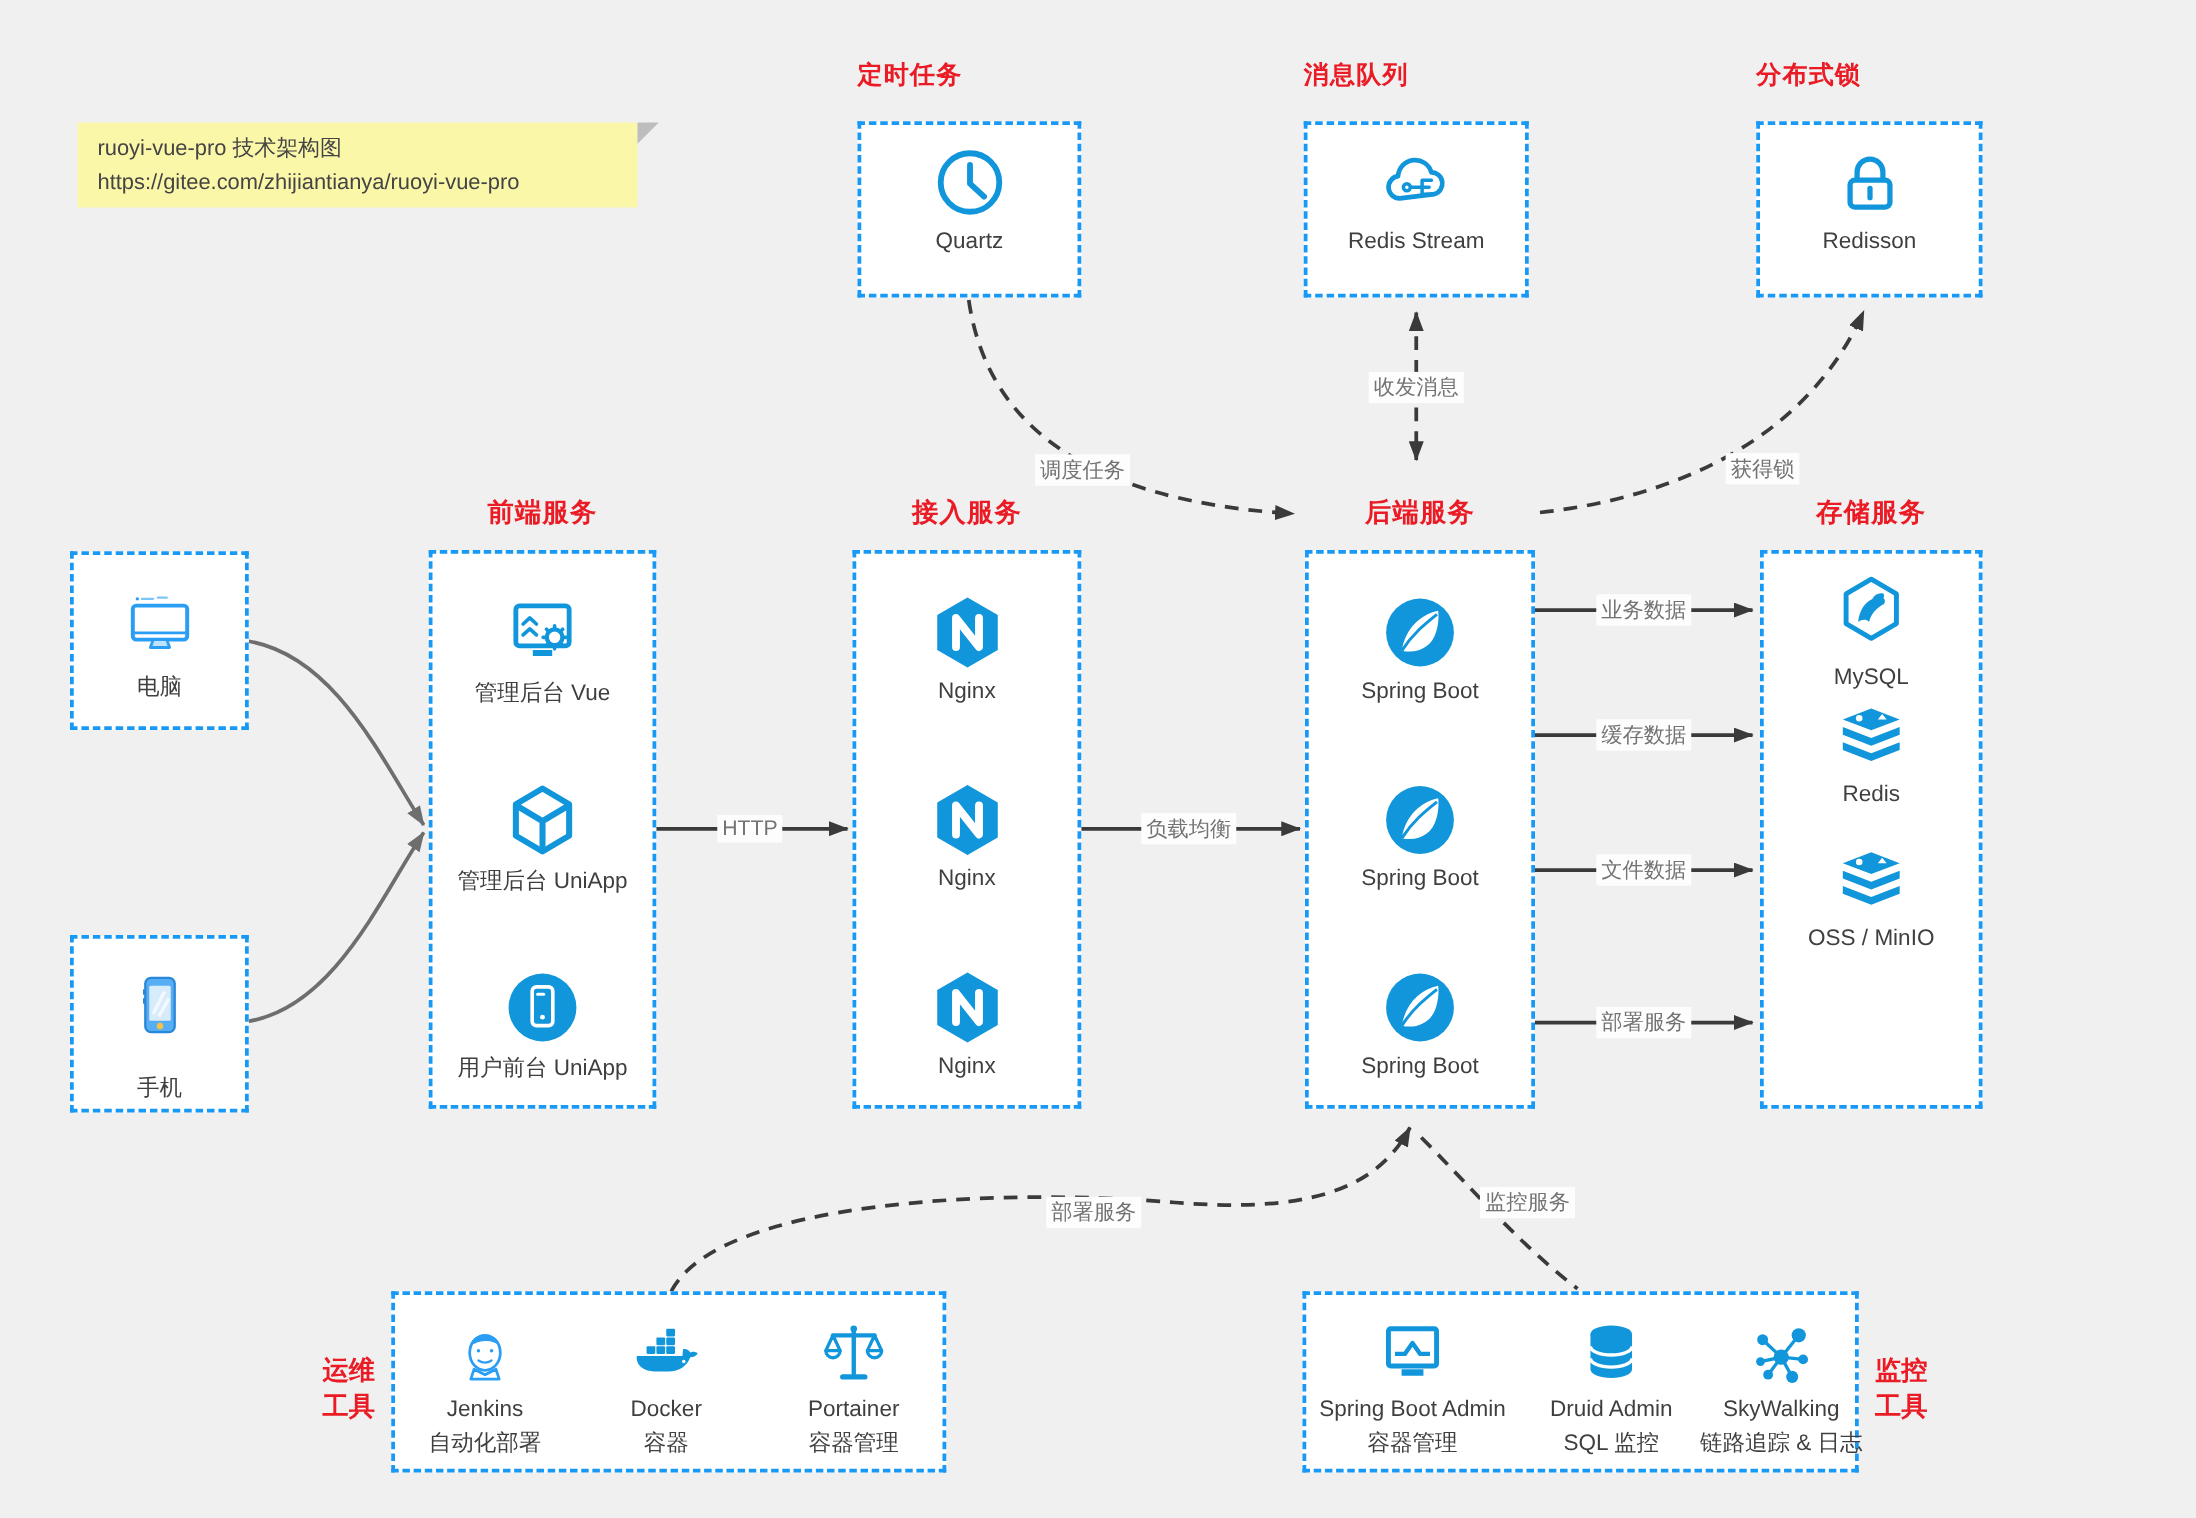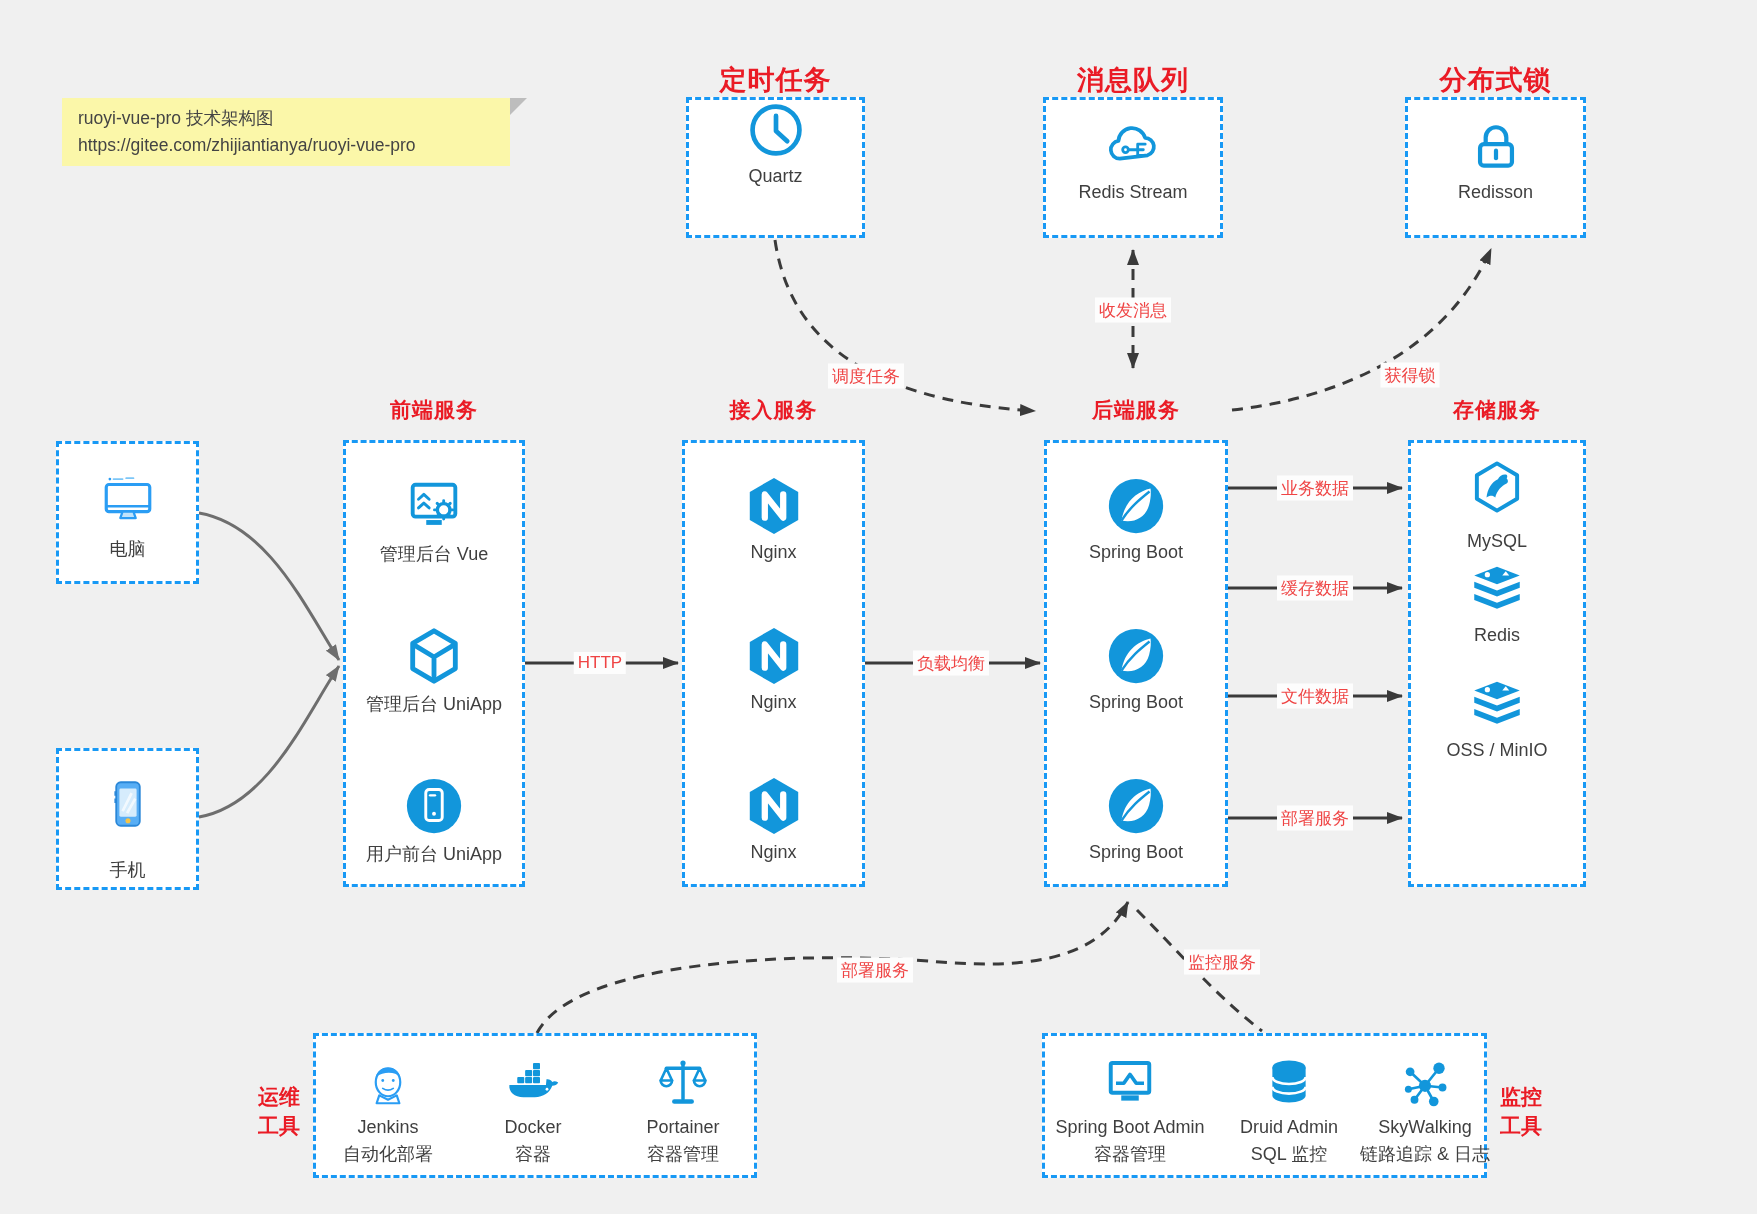--- a/index.html
+++ b/index.html
@@ -5,38 +5,38 @@
   html,body{margin:0;padding:0;}
   body{font-family:"Liberation Sans","DejaVu Sans",sans-serif;background:var(--bg,#f0f0f0);}
   .canvas{position:relative;width:1757px;height:1214px;background:var(--bg,#f0f0f0);overflow:hidden;}
   .wires{position:absolute;left:0;top:0;z-index:1;}
   
   .note{position:absolute;left:62px;top:98px;width:448px;height:68px;background:var(--note,#fbf7a9);
         z-index:2;padding:7px 0 0 16px;box-sizing:border-box;color:#444;font-size:17.5px;line-height:27px;}
   .note::after{content:'';position:absolute;top:0;right:-17px;width:0;height:0;
         border-left:17px solid #bdbdbd;border-bottom:17px solid transparent;}
   
-  .gtitle{position:absolute;top:62px;height:28px;text-align:center;color:var(--red,#ea1b25);
-        font-size:27px;font-weight:700;letter-spacing:1px;z-index:2;}
+  .gtitle{position:absolute;top:46px;height:28px;text-align:left;color:var(--red,#ea1b25);
+        font-size:20px;font-weight:700;letter-spacing:1px;z-index:2;}
   .ctitle{position:absolute;top:396px;height:28px;text-align:center;color:var(--red,#ea1b25);
         font-size:21px;font-weight:700;letter-spacing:1px;z-index:2;}
   .side-title{position:absolute;color:var(--red,#ea1b25);font-size:21px;font-weight:700;
         line-height:29px;text-align:center;z-index:2;}
   
   .dbox{position:absolute;background:#fff;border:3px dashed var(--blue,#1899f5);box-sizing:border-box;z-index:2;}
   .flexbox{display:flex;flex-direction:column;align-items:center;}
   .ic{display:block;line-height:0;}
   .ic svg{display:block;}
   .nlabel{font-size:18px;color:#3f3f3f;text-align:center;white-space:nowrap;}
   .node{position:absolute;left:0;right:0;display:flex;flex-direction:column;align-items:center;}
   .node .nlabel{margin-top:5px;}
   .bnode{position:absolute;top:20px;display:flex;flex-direction:column;align-items:center;}
   .bnode .nlabel{line-height:23px;margin-top:4px;}
   
-  .elabel{position:absolute;transform:translate(-50%,-50%);background:#fdfdfd;color:#ef4444;
+  .elabel{position:absolute;transform:translate(-50%,-50%);background:#fdfdfd;color:#737373;
         font-size:17px;padding:1px 4px;white-space:nowrap;z-index:3;}
 </style>
 </head>
 <body>
 
 <div class="canvas">
 
   <svg class="wires" width="1757" height="1214" viewBox="0 0 1757 1214">
     <defs>
       <marker id="ah" markerUnits="userSpaceOnUse" markerWidth="16" markerHeight="12" refX="15" refY="6" orient="auto-start-reverse">
@@ -63,21 +63,21 @@
     <path d="M 537 1033 C 575 960 800 950 940 962 C 1040 970 1100 955 1128 902" fill="none" stroke="#3a3a3a" stroke-width="3" stroke-dasharray="11 8" marker-end="url(#ah)"></path>
     <path d="M 1137 910 C 1180 953 1215 995 1262 1031" fill="none" stroke="#3a3a3a" stroke-width="3" stroke-dasharray="11 8"></path>
   </svg>
 
   <div class="note">
     <div>ruoyi-vue-pro 技术架构图</div>
     <div>https://gitee.com/zhijiantianya/ruoyi-vue-pro</div>
   </div>
 
   <div class="gtitle" style="left:686px;width:179px">定时任务</div>
-  <div class="dbox flexbox" style="left:686px;top:97px;width:179px;height:141px;">
+  <div class="dbox flexbox" style="left:686px;top:97px;width:179px;height:141px;padding-top:16px">
     <span class="ic">
       <svg width="60" height="60" viewBox="0 0 64 64">
           <circle cx="32" cy="32" r="25" fill="none" stroke="#1296db" stroke-width="5"></circle>
           <path d="M32 17 V33 L44 44" fill="none" stroke="#1296db" stroke-width="5" stroke-linecap="round" stroke-linejoin="round"></path>
         </svg>
     </span>
     <div class="nlabel" style="margin-top:6px">Quartz</div>
   </div>
 
   <div class="gtitle" style="left:1043px;width:180px">消息队列</div>

